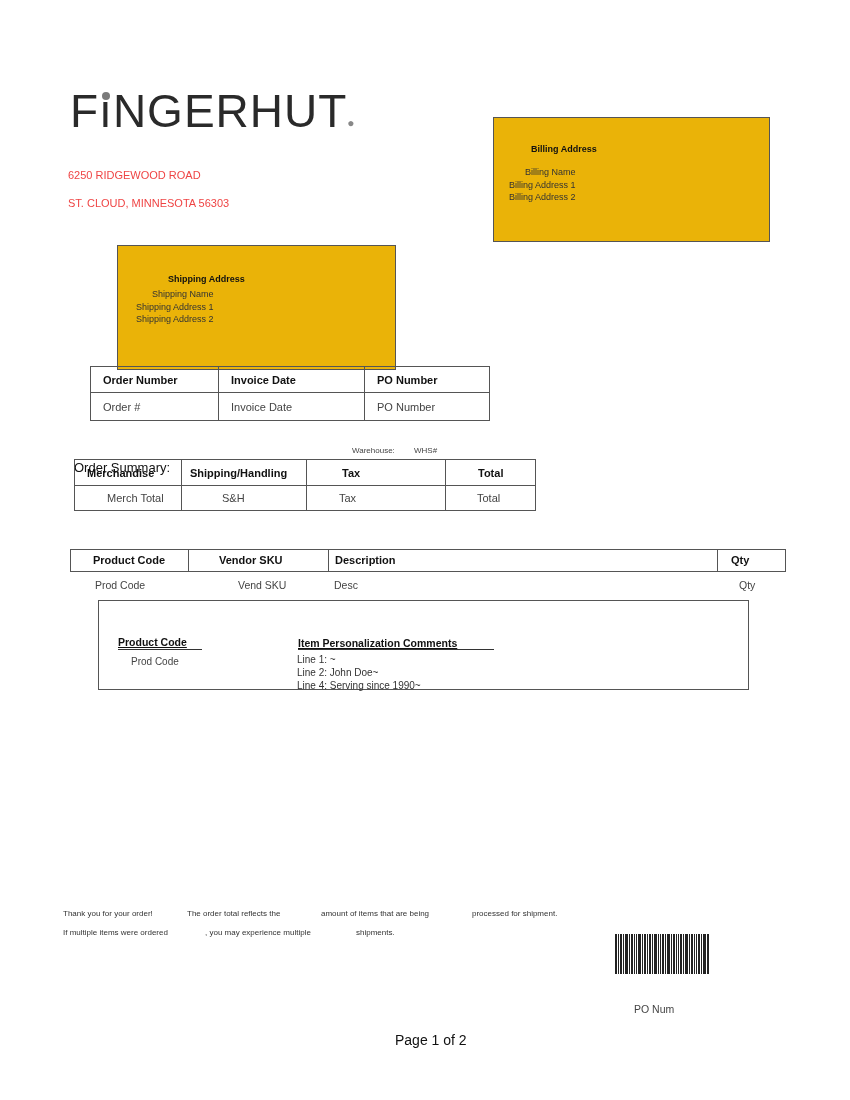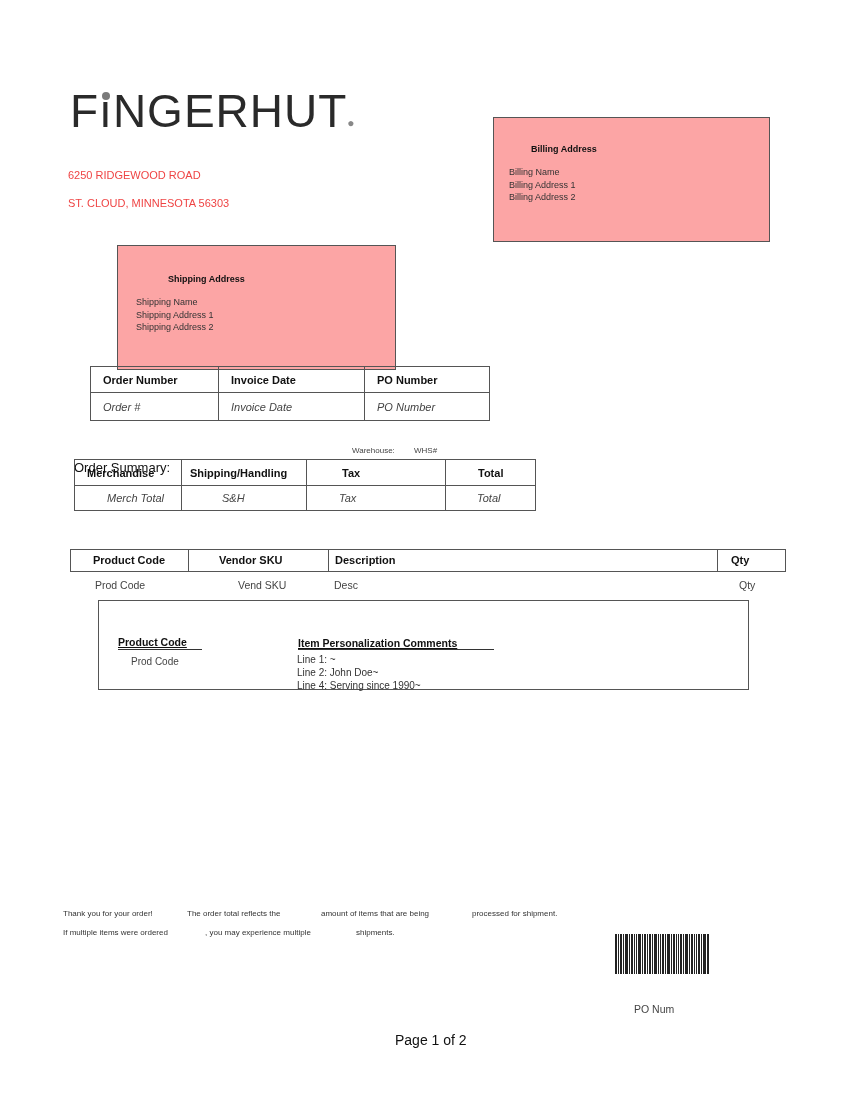--- a/index.html
+++ b/index.html
@@ -3,27 +3,27 @@
 <meta charset="utf-8">
 <style>
   html, body { margin:0; padding:0; background:#fff; }
   body { width:850px; height:1100px; position:relative; font-family:"Liberation Sans", sans-serif; color:#222; overflow:hidden; }
   .abs { position:absolute;margin-top:20px; }
   .logo { left:70px; top:68px; font-family:"Liberation Sans", sans-serif; font-size:46px; letter-spacing:1px; color:#2a2a2a; font-weight:normal; line-height:1; }
   .logo .dot { color:#888; font-size:12px; vertical-align:baseline; }
   .logo .idot { position:relative; display:inline-block; }
   .logo .idot::before { content:""; position:absolute; left:50%; top:4px; width:8px; height:8px; margin-left:-4px; border-radius:50%; background:#7a7a7a; }
   .addr { left:68px; font-size:11px; color:#ef4444; }
-  .box { border:1px solid #555; background:#fca5a5; }
+  .box { border:1px solid #555; background:#eab308;text-align:right; }
   .box-title { font-size:9px; font-weight:bold; color:#111; }
   .box-line { font-size:9px; color:#333; line-height:12.5px; }
   table.grid { border-collapse:collapse; position:absolute; }
   table.grid td, table.grid th { border:1px solid #555; padding:0 0 0 12px; text-align:left; font-size:11px; }
   table.grid th { font-weight:bold; color:#111; height:25px; }
-  table.grid td { color:#444; height:27px;font-style:italic; }
+  table.grid td { color:#444; height:27px; }
   .summary-label { left:74px; top:440px; font-size:13px; color:#111; }
   .wh { top:426px; font-size:8px; color:#444; }
   .prod-header { left:70px; top:529px; width:714px; height:21px; border:1px solid #555; }
   .ph { position:absolute; top:0; height:21px; line-height:21px; font-size:11px; font-weight:bold; color:#111; font-family:"Liberation Sans", sans-serif; }
   .pcell { position:absolute; top:0; bottom:0; border-left:1px solid #555; }
   .prow { font-size:10.5px; color:#444; top:559px; }
   .pers-box { left:98px; top:580px; width:649px; height:88px; border:1px solid #555; }
   .pers-h { font-size:10.5px; font-weight:bold; color:#111; text-decoration:underline; }
   .pers-line { font-size:10px; color:#333; line-height:13px; }
   .footer { font-size:8px; color:#333; }
@@ -44,21 +44,21 @@
   <div class="abs box-title" style="left:37px; top:6px;">Billing Address</div>
   <div class="abs" style="left:15px; top:28px;">
     <div class="box-line">Billing Name</div>
     <div class="box-line">Billing Address 1</div>
     <div class="box-line">Billing Address 2</div>
   </div>
 </div>
 
 <div class="abs box" style="left:117px; top:225px; width:277px; height:123px;">
   <div class="abs box-title" style="left:50px; top:8px;">Shipping Address</div>
-  <div class="abs" style="left:18px; top:30px;">
+  <div class="abs" style="left:18px; top:22px;">
     <div class="box-line">Shipping Name</div>
     <div class="box-line">Shipping Address 1</div>
     <div class="box-line">Shipping Address 2</div>
   </div>
 </div>
 
 <table class="grid" style="left:90px; top:366px; width:400px;">
   <tbody>
       <tr>
     <th style="width:115px;">Order Number</th>

